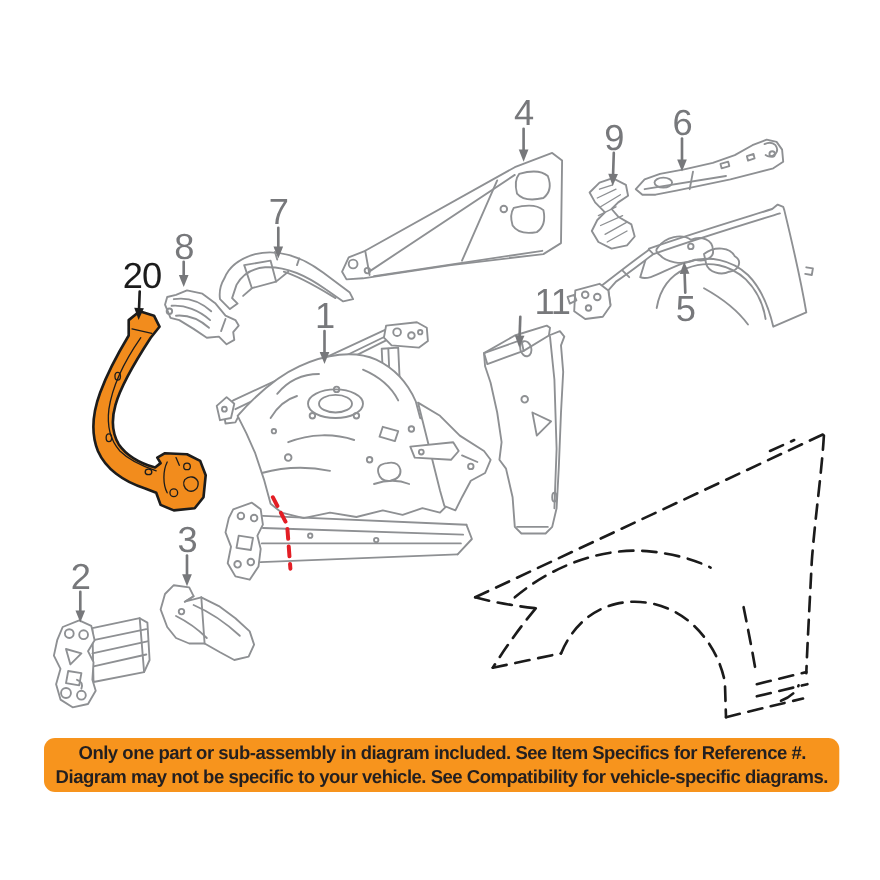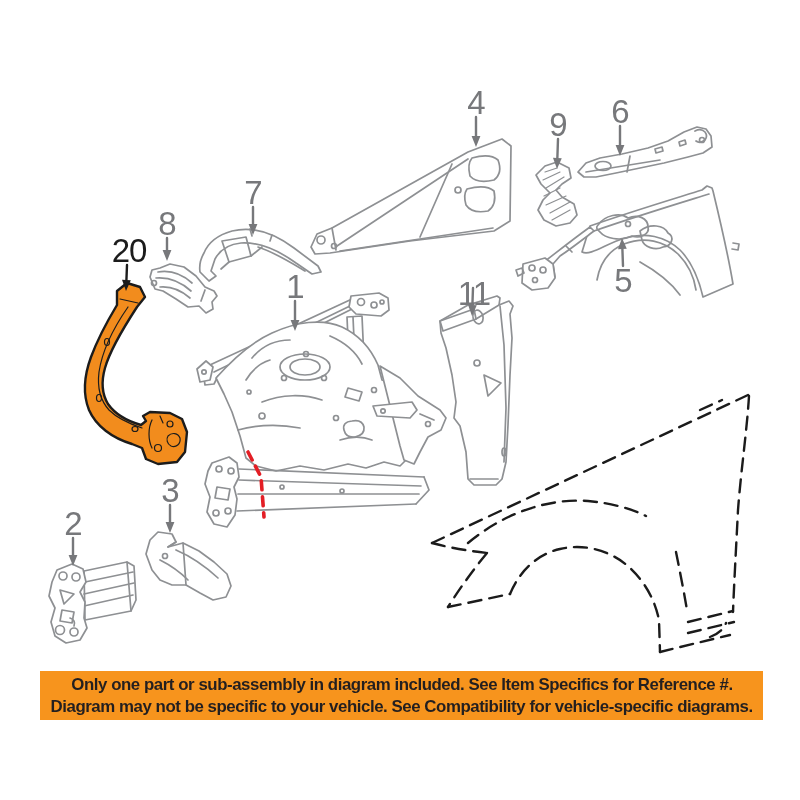--- a/index.html
+++ b/index.html
@@ -4,21 +4,21 @@
 <style>
   html,body{margin:0;padding:0;background:#fff;}
   #stage{position:relative;width:800px;height:800px;background:#ffffff;overflow:hidden;
          font-family:"Liberation Sans",sans-serif;}
   #diagram-svg{position:absolute;left:0;top:0;}
   .callout-label{position:absolute;transform:translate(-50%,-50%);
                  font-size:33px;font-weight:400;color:#77787b;letter-spacing:-1px;
                  font-family:"Liberation Sans",sans-serif;user-select:none;}
   .callout-label.hl{color:#1c1c1c;}
   #banner{position:absolute;left:40px;top:671px;width:723px;height:49px;
-          display:flex;flex-direction:column;justify-content:center;align-items:center;}
+          display:flex;flex-direction:column;justify-content:center;align-items:center;border-radius:10px;}
   #banner .bline{font-weight:700;font-size:17px;line-height:22px;letter-spacing:-0.45px;
                  white-space:nowrap;transform:scaleX(0.99);}
 </style>
 </head>
 <body>
 
 <div id="stage">
 
   <svg id="diagram-svg" width="800" height="800" viewBox="0 0 800 800" stroke-linejoin="round" stroke-linecap="round" fill="none">
 
@@ -268,20 +268,20 @@
       <div class="callout-label" style="left: 295px; top: 287px;">1</div>
       <div class="callout-label" style="left: 73px; top: 524px;">2</div>
       <div class="callout-label" style="left: 170px; top: 491px;">3</div>
       <div class="callout-label" style="left: 476px; top: 103px;">4</div>
       <div class="callout-label" style="left: 623px; top: 281px;">5</div>
       <div class="callout-label" style="left: 620px; top: 112px;">6</div>
       <div class="callout-label" style="left: 253px; top: 193px;">7</div>
       <div class="callout-label" style="left: 167px; top: 224px;">8</div>
       <div class="callout-label" style="left: 558px; top: 125px;">9</div>
       <div class="callout-label hl" style="left: 129px; top: 251px;">20</div>
-      <div class="callout-label" style="left: 474px; top: 274px; margin-top: 20px;">11</div>
+      <div class="callout-label" style="left: 502px; top: 274px;">11</div>
     </div>
 
   <div id="banner" style="background: rgb(247, 148, 29); color: rgb(35, 31, 32);">
     <div class="bline">Only one part or sub-assembly in diagram included. See Item Specifics for Reference #.</div>
     <div class="bline">Diagram may not be specific to your vehicle. See Compatibility for vehicle-specific diagrams.</div>
   </div>
 </div>
 
 </body></html>

